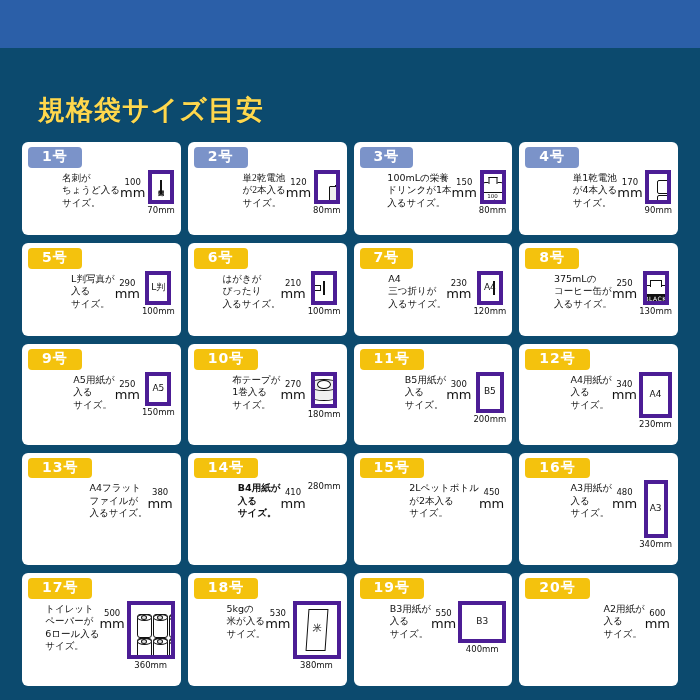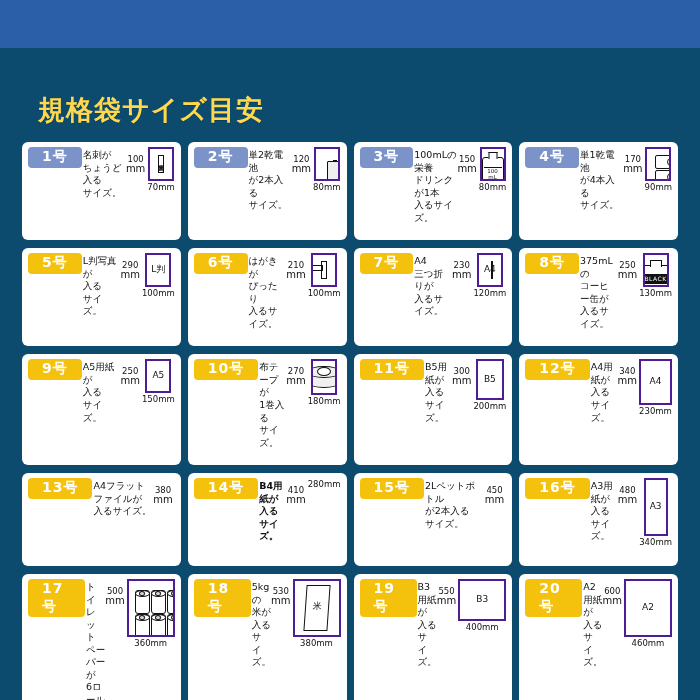--- a/index.html
+++ b/index.html
@@ -35,21 +35,22 @@
     grid-template-columns: repeat(4, 1fr);
     gap: 8px 7px;
   }
   .cell {
     background: #ffffff;
     border-radius: 6px;
     padding: 5px 6px 16px 6px;
     box-sizing: border-box;
     min-height: 93px;
     display: flex;
-    flex-direction: row;
+    flex-direction: column;
+    align-items: flex-end;
   }
   .badge {
     align-self: flex-start;
     background: #7b93c9;
     color: #ffffff;
     font-size: 14px;
     font-weight: bold;
     border-radius: 4px;
     padding: 1px 14px 2px 14px;
     letter-spacing: 1px;
@@ -82,32 +83,32 @@
     margin-right: 2px;
     padding-top: 8px;
   }
   .measure .num {
     font-size: 8.5px;
     color: #111;
     line-height: 1.05;
     text-align: center;
   }
   .measure .unit {
-    font-size: 10px;
+    font-size: 13px;
     color: #111;
     line-height: 1.05;
     text-align: center;
   }
   .bagwrap {
     display: flex;
     flex-direction: column;
     align-items: center;
   }
   .bag {
-    border: 2px solid #4c1d95;
+    border: 4px solid #4c1d95;
     background: #ffffff;
     position: relative;
     box-sizing: border-box;
     display: flex;
     align-items: center;
     justify-content: center;
     overflow: hidden;
   }
   .bag .inner-label {
     font-size: 9px;
@@ -376,21 +377,21 @@
                 <div class="vtext">明日来太郎</div>
               </div>
             </div>
             <div class="widthlbl">70mm</div>
           </div>
         </div>
       </div>
       <div class="cell">
         <div class="badge">2号</div>
         <div class="body">
-          <div class="desc" style="white-space: pre-line;">単2乾電池
+          <div class="desc" style="white-space: pre-line; font-family: Liberation Serif, serif;">単2乾電池
 が2本入る
 サイズ。</div>
           <div class="measure">
             <div class="num">120</div>
             <div class="unit">mm</div>
           </div>
           <div class="bagwrap">
             <div class="bag" style="width: 26px; height: 34px;">
               <div class="battery" style="left:11px;top:12px;width:14px;height:32px;">
                 <div class="cap"></div>
@@ -739,22 +740,16 @@
       <div class="cell">
         <div class="badge yellow">20号</div>
         <div class="body">
           <div class="desc" style="white-space: pre-line;">A2用紙が
 入る
 サイズ。</div>
           <div class="measure">
             <div class="num">600</div>
             <div class="unit">mm</div>
           </div>
-          <div class="bagwrap">
-            <div class="bag" style="width: 48px; height: 58px;">
-              <div class="inner-label">A2</div>
-            </div>
-            <div class="widthlbl">460mm</div>
-          </div>
         </div>
       </div>
     </div>
 </div>
 
 </body></html>

